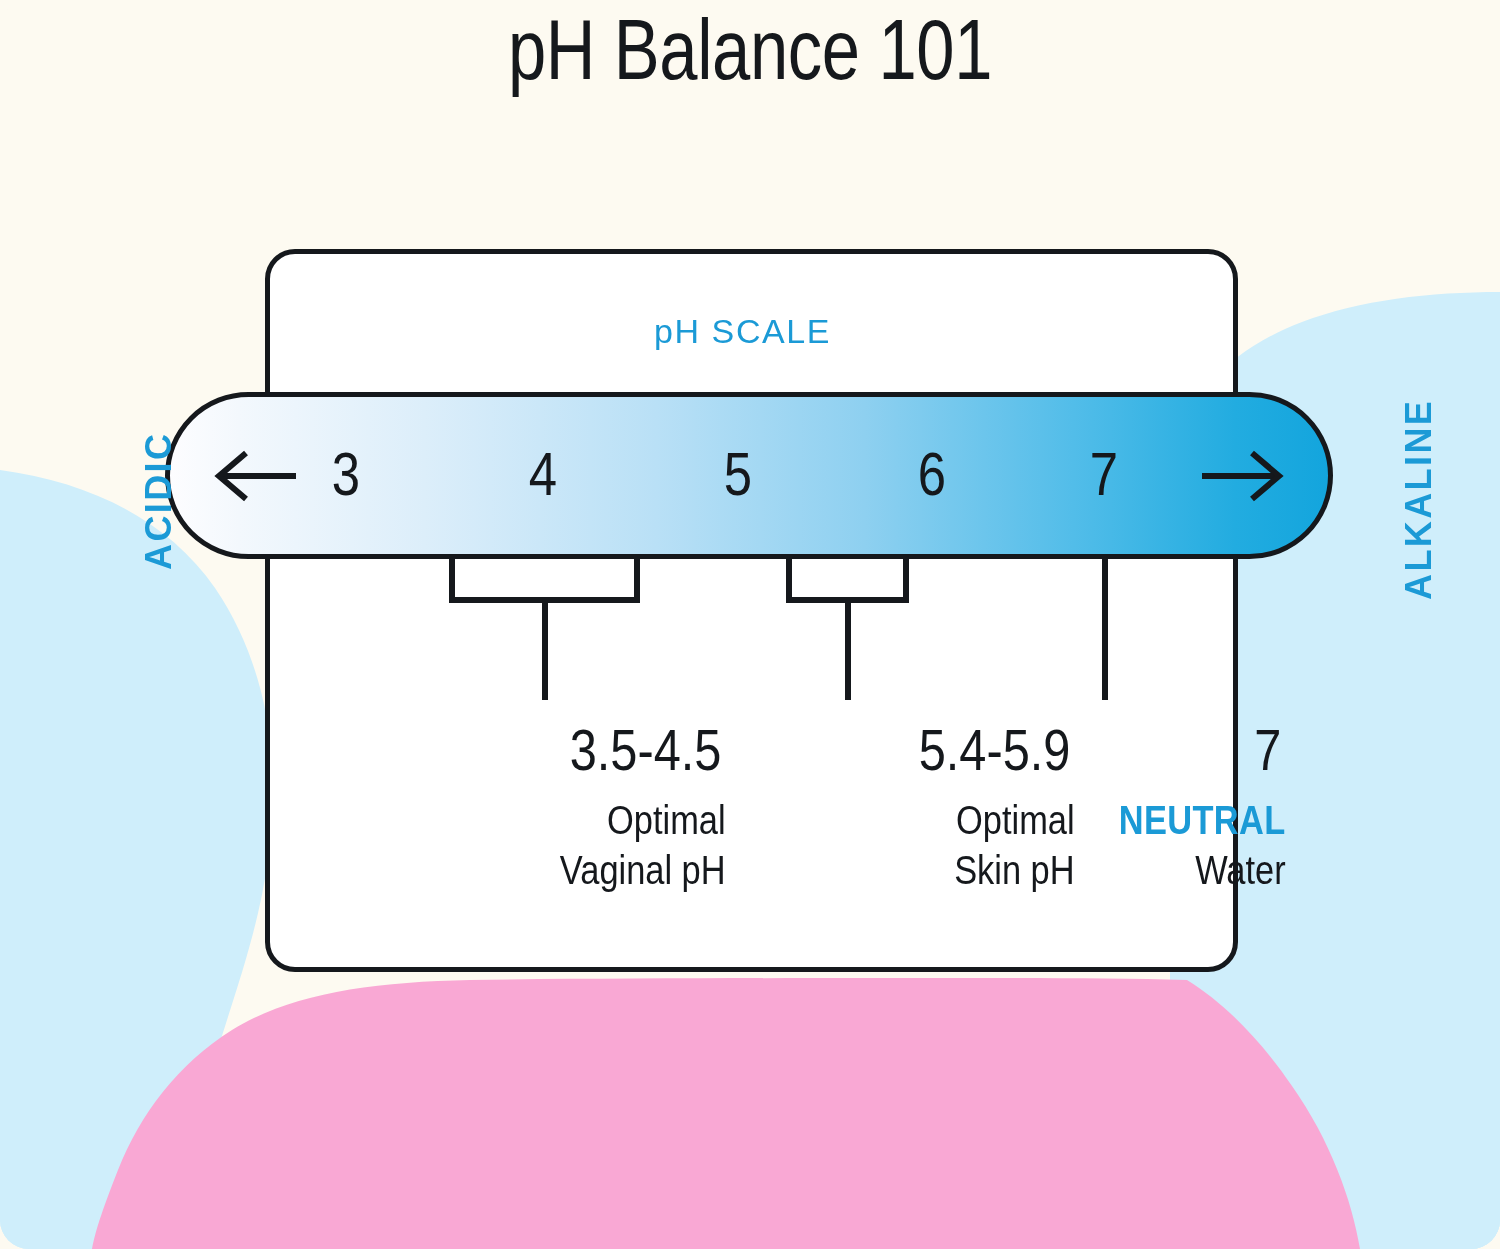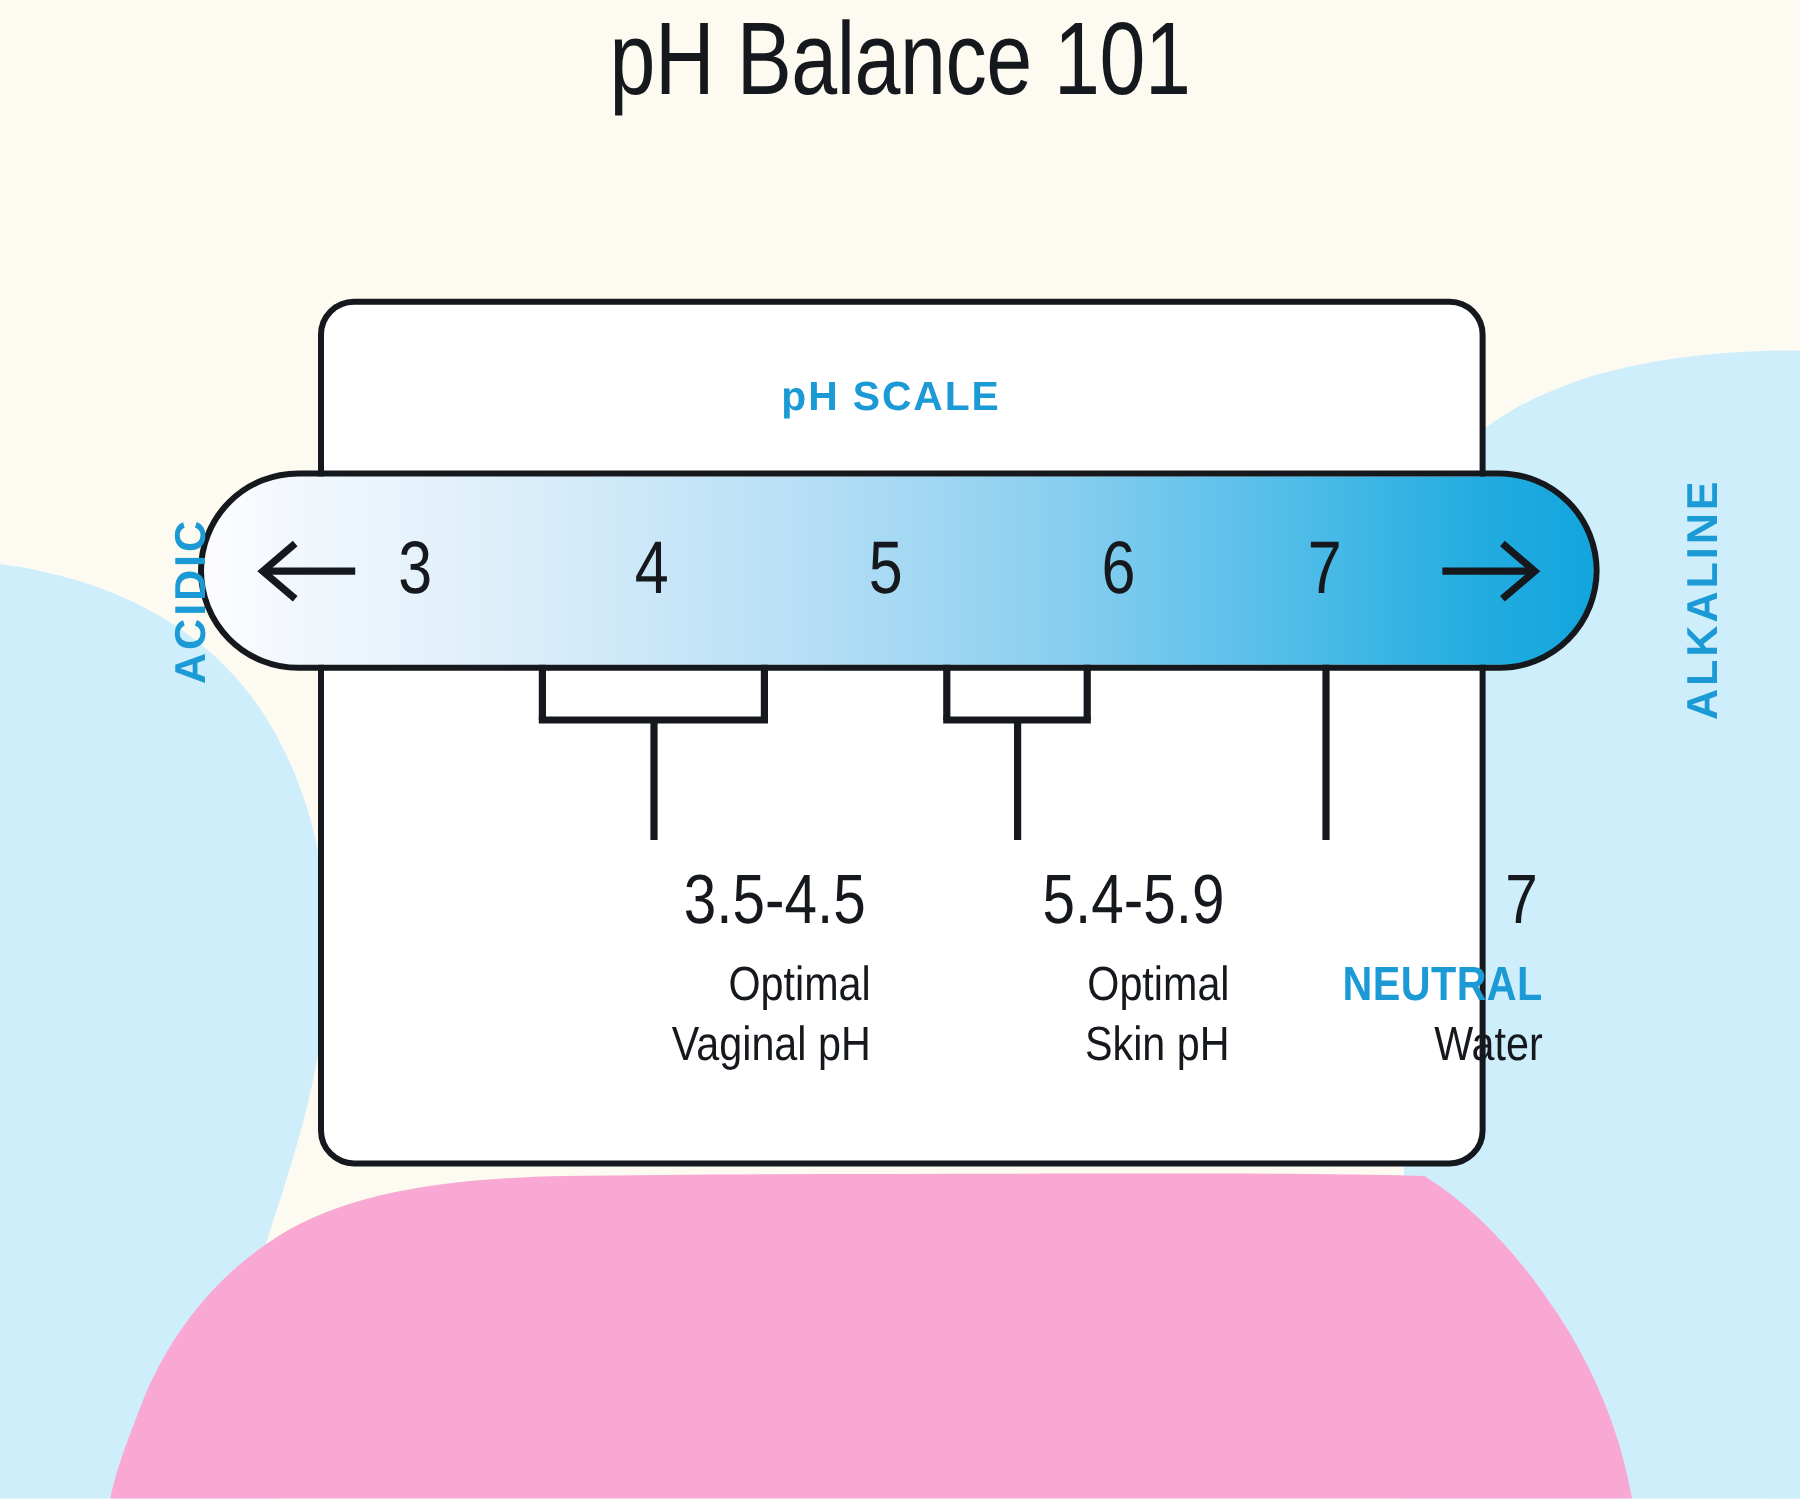--- a/index.html
+++ b/index.html
@@ -7,20 +7,21 @@
     padding: 0;
     background: #fdfaf1;
   }
   #stage {
     position: relative;
     width: 1500px;
     height: 1249px;
     overflow: hidden;
     background: #fdfaf1;
     font-family: "Liberation Sans", "DejaVu Sans", sans-serif;
+    border-radius: 29px;
   }
   #bg-svg {
     position: absolute;
     inset: 0;
     width: 1500px;
     height: 1249px;
     display: block;
   }
   #title {
     position: absolute;
@@ -48,21 +49,21 @@
     border-radius: 30px;
     box-sizing: border-box;
   }
   #scale-heading {
     position: absolute;
     left: 265px;
     top: 312px;
     width: 955px;
     text-align: center;
     font-size: 34px;
-    font-weight: 700;
+    font-weight: 400;
     letter-spacing: 1.6px;
     color: #1b9ad6;
   }
   #bar {
     position: absolute;
     left: 165px;
     top: 392px;
     width: 1168px;
     height: 167px;
     border: 5px solid #15181c;
@@ -239,21 +240,21 @@
   <div class="ph-num" style="left:738px">5</div>
   <div class="ph-num" style="left:932px">6</div>
   <div class="ph-num" style="left:1104px">7</div>
 
   <div class="grp" style="left:545px; top:718px">
     <div class="range">3.5-4.5</div>
     <div class="sub">Optimal</div>
     <div class="sub plain">Vaginal pH</div>
   </div>
 
-  <div class="grp" style="left:844px; top:718px">
+  <div class="grp" style="left:894px; top:718px">
     <div class="range">5.4-5.9</div>
     <div class="sub">Optimal</div>
     <div class="sub plain">Skin pH</div>
   </div>
 
   <div class="grp" style="left:1105px; top:718px">
     <div class="range">7</div>
     <div class="sub neutral">NEUTRAL</div>
     <div class="sub plain">Water</div>
   </div>

